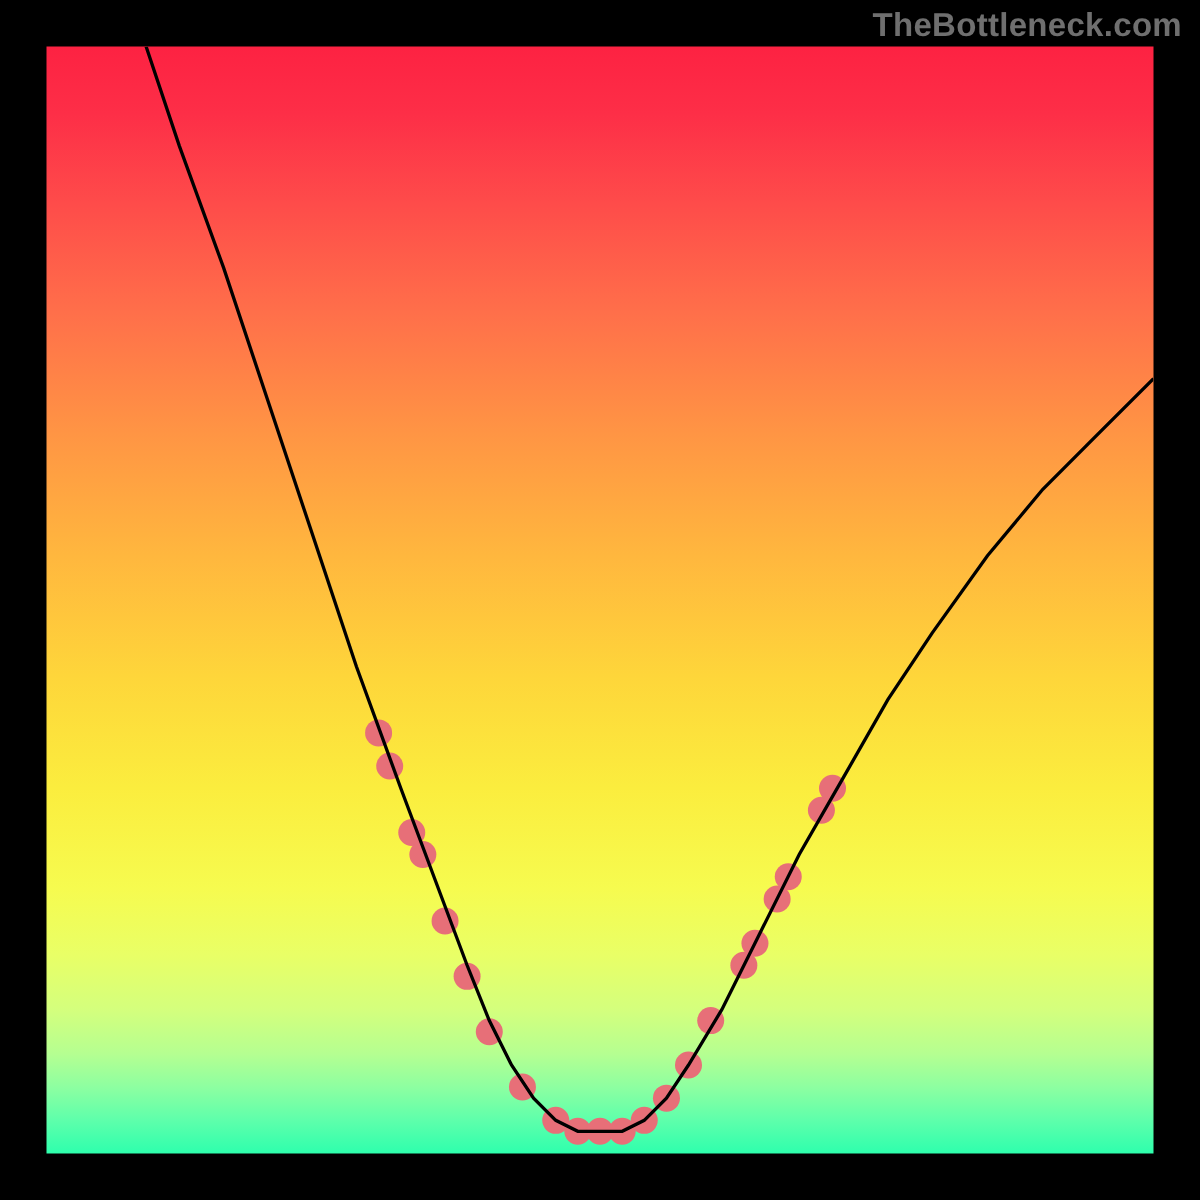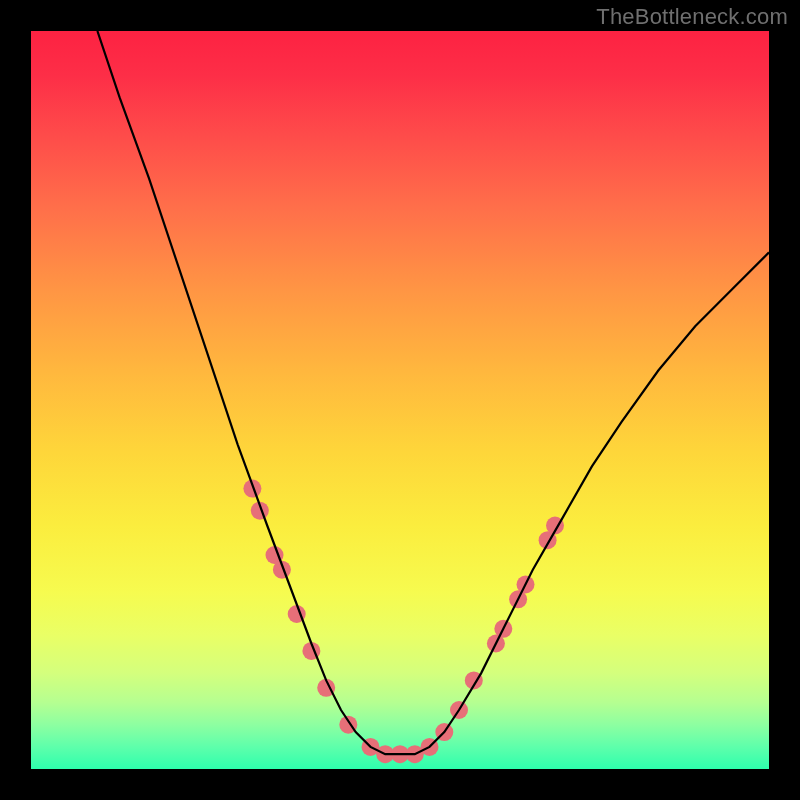--- a/index.html
+++ b/index.html
@@ -16,21 +16,21 @@
     width: 800px;
     height: 800px;
     background: #000;
   }
   .watermark {
     position: absolute;
     top: 4px;
     right: 12px;
     color: #6f6f6f;
     font-size: 22px;
-    font-weight: 400;
+    font-weight: 700;
     letter-spacing: 0.2px;
     z-index: 5;
   }
   .plot {
     position: absolute;
     left: 31px;
     top: 31px;
     width: 738px;
     height: 738px;
     overflow: hidden;

